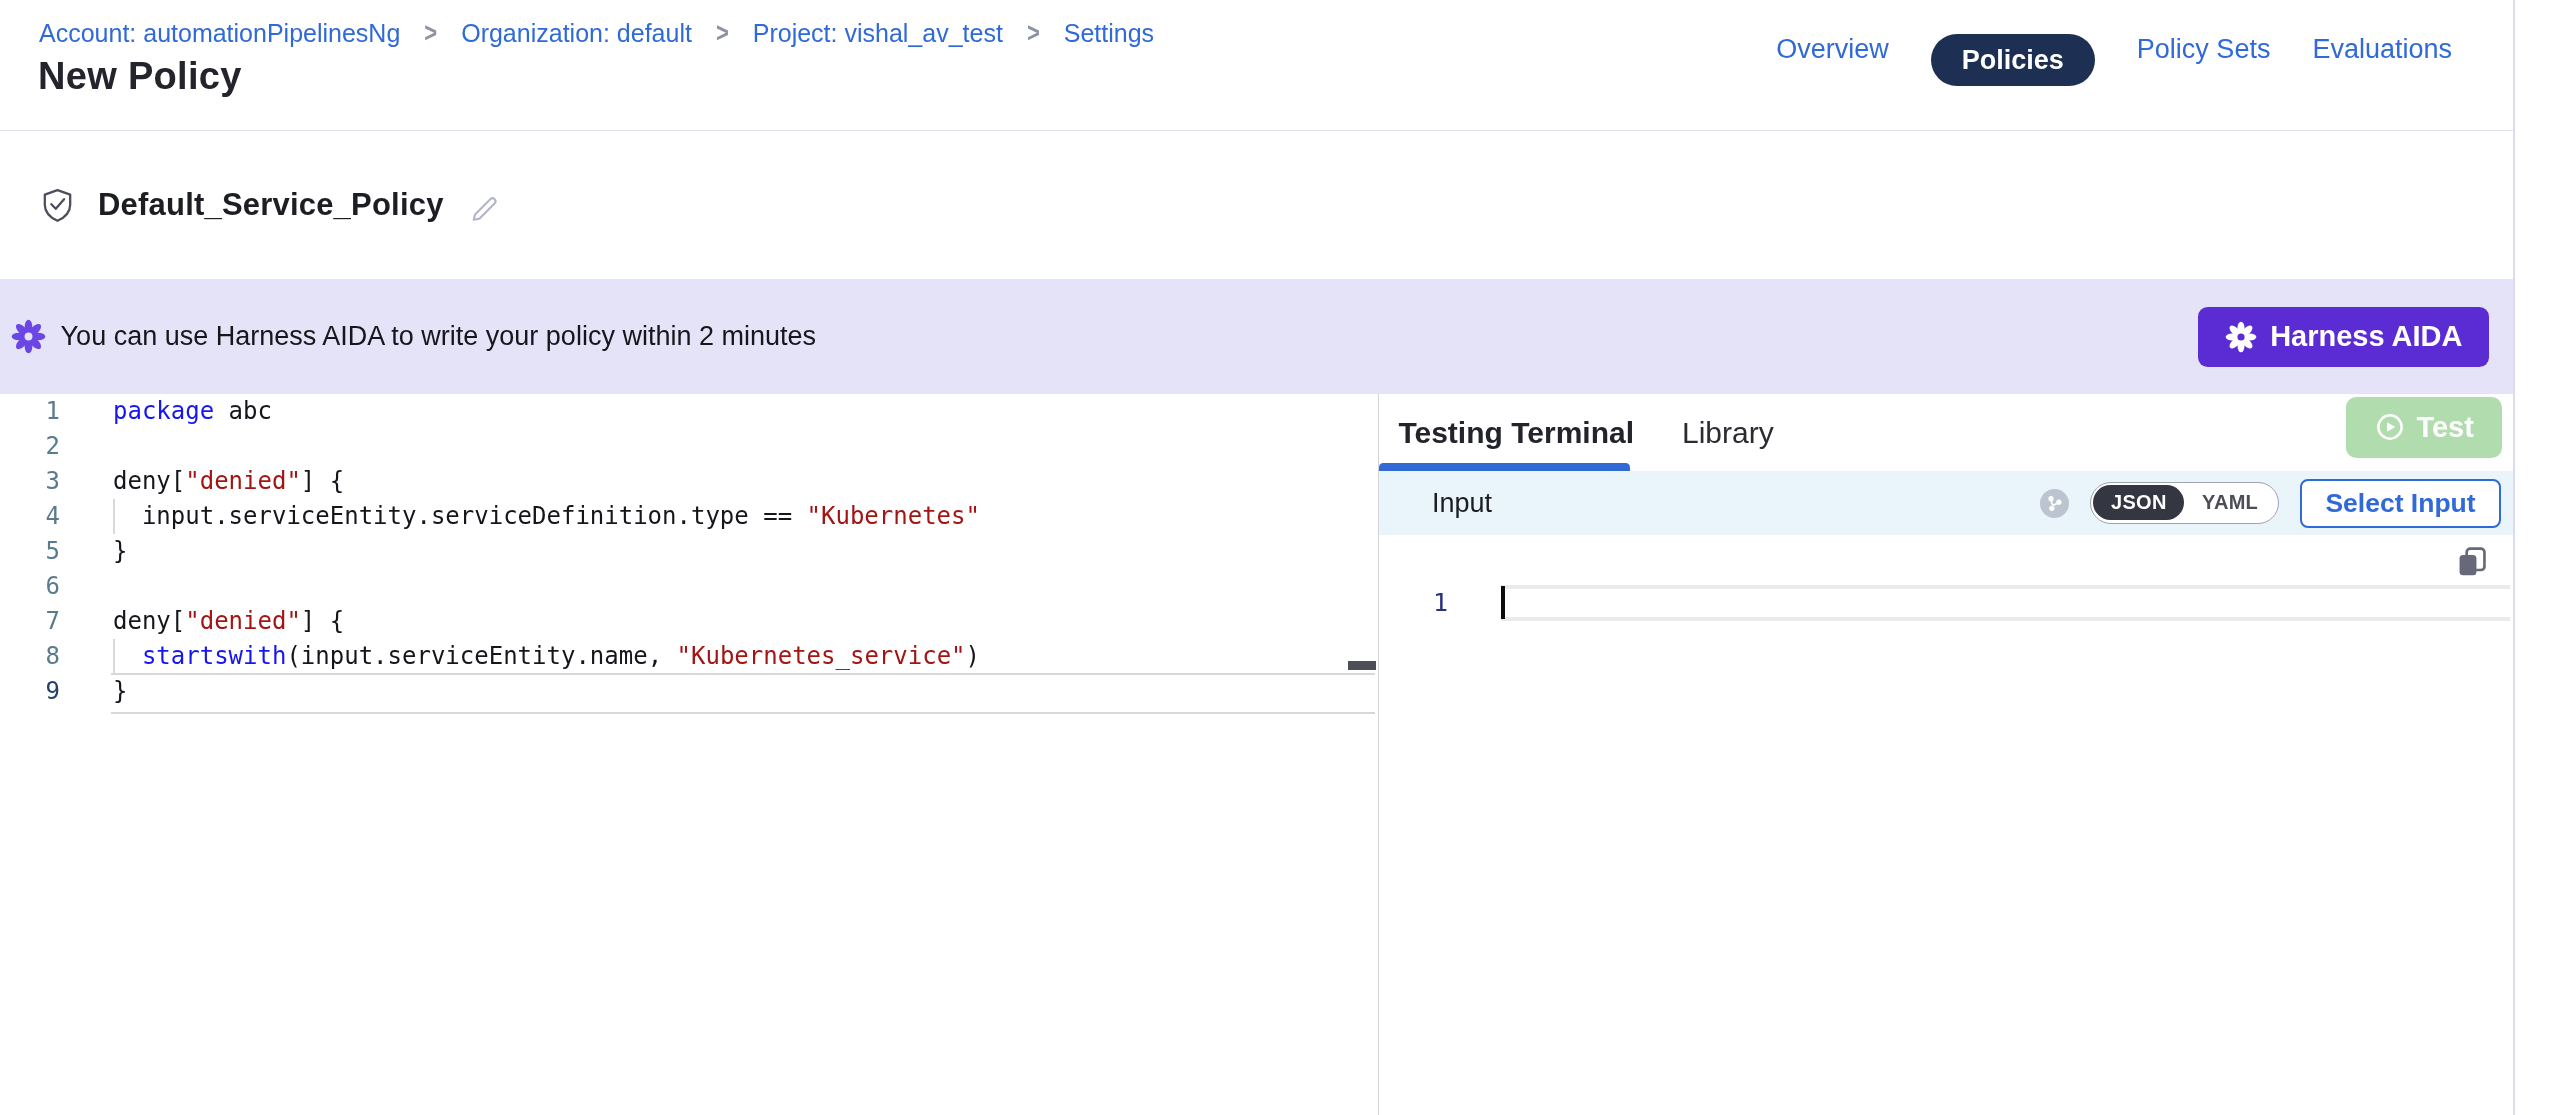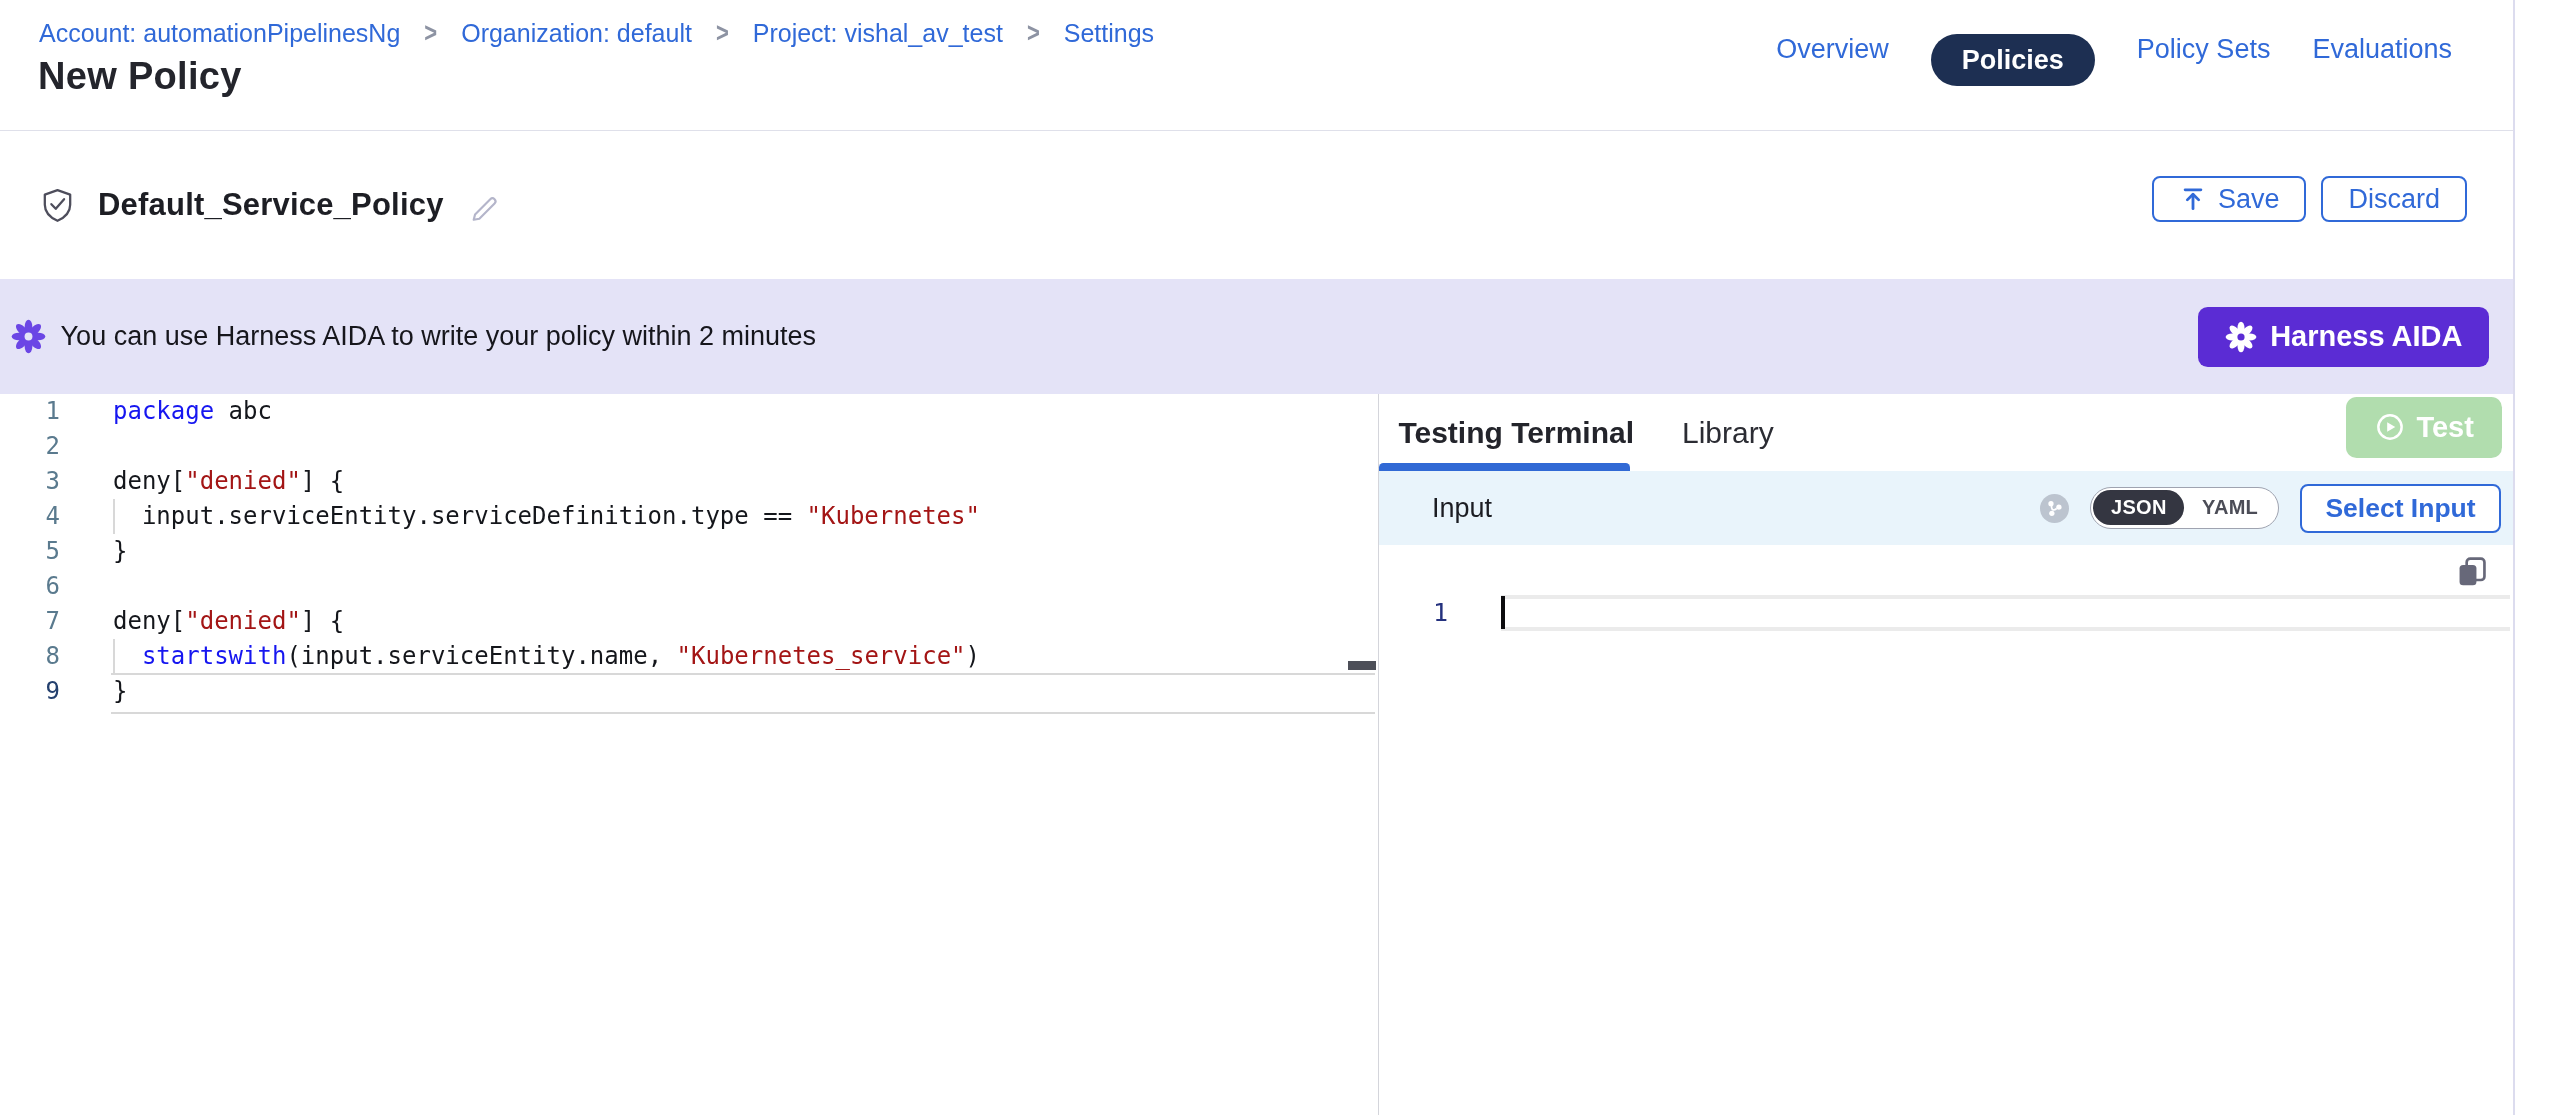--- a/index.html
+++ b/index.html
@@ -55,21 +55,21 @@
   
   .terminal-pane { position:relative; flex:1; background:#fff; }
   .terminal-tabs { position:relative; height:77px; display:flex; align-items:center; padding-left:19.4px; }
   .t-tab { font-size:30px; color:#2b2c33; margin-right:48px; cursor:pointer; white-space:nowrap; }
   .t-tab.active { font-weight:700; color:#23242b; }
   .tab-underline { position:absolute; left:0; bottom:0; width:251px; height:8px; background:#3169d5; border-radius:4.4px 4.4px 0 0; }
   .test-button { position:absolute; right:10.6px; top:2.6px; width:156px; height:61px; background:#b1ddae; border:none; border-radius:10.6px;
     color:#ffffff; font-weight:700; font-size:29px; display:flex; align-items:center; justify-content:center; gap:11.5px;
     font-family:inherit; cursor:default; }
 
-  .input-bar { height:74px; background:#e9f4fb; display:flex; align-items:center; padding:0 12.4px 0 53px; }
+  .input-bar { height:64px; background:#e9f4fb; display:flex; align-items:center; padding:0 12.4px 0 53px; }
   .input-label { font-size:27px; color:#1c1d23; }
   .bar-right { margin-left:auto; display:flex; align-items:center; gap:21px; }
   .format-icon { width:29px; height:29px; border-radius:50%; background:#bcc4cf; position:relative; flex:none; cursor:pointer; }
   .format-toggle { height:42px; background:#fff; border:1.8px solid #9fa3b0; border-radius:882px; display:flex; align-items:flex-end; padding:2.6px; cursor:pointer; }
   .toggle-opt { font-size:20px; font-weight:700; letter-spacing:0.3px; padding:0 17.7px; height:35px; display:flex; align-items:center; border-radius:882px; color:#4c4d57; }
   .toggle-opt.selected { background:#343641; color:#fff; }
   .select-input-btn { height:49px; border:2.2px solid #3069d8; border-radius:8px; background:#fff; color:#3069d8;
     font-size:26.5px; font-weight:600; padding:0 23px; font-family:inherit; cursor:pointer; white-space:nowrap; }
 
   .input-editor { position:relative; height:576px; background:#fff; }
@@ -114,35 +114,20 @@
             <path d="M20 3.5 L34.5 8.5 V20 C34.5 28.5 28.5 34.5 20 38.5 C11.5 34.5 5.5 28.5 5.5 20 V8.5 Z" stroke="#4e4e5c" stroke-width="2.6" stroke-linejoin="round"></path>
             <path d="M13 19.5 L18 24.8 L27.5 13.8" stroke="#4e4e5c" stroke-width="2.6" stroke-linecap="round" stroke-linejoin="round"></path>
           </svg>
         </span>
         <span class="policy-name">Default_Service_Policy</span>
         <span>
           <svg width="34" height="34" viewBox="0 0 38 38" fill="none">
             <path d="M9 29.5 L26 12.5 a3.4 3.4 0 0 1 4.8 0 l0 0 a3.4 3.4 0 0 1 0 4.8 L13.8 34.3 L7.5 35.5 Z" stroke="#b4b5ca" stroke-width="2.4" stroke-linejoin="round"></path>
           </svg>
         </span>
-      </div>
-      <div class="action-buttons">
-        <button class="btn-outline">
-          <span>
-            <svg width="28" height="28" viewBox="0 0 32 32" fill="none">
-              <path d="M7 5.5 H25" stroke="#3069d8" stroke-width="3.2" stroke-linecap="round"></path>
-              <path d="M16 27 V11" stroke="#3069d8" stroke-width="3.2" stroke-linecap="round"></path>
-              <path d="M9.5 17 L16 10.5 L22.5 17" stroke="#3069d8" stroke-width="3.2" stroke-linecap="round" stroke-linejoin="round"></path>
-            </svg>
-          </span>
-          <span>Save</span>
-        </button>
-        <button class="btn-outline">
-          <span>Discard</span>
-        </button>
       </div>
     </div>
 
     <div class="aida-banner">
       <span>
         <svg width="35" height="35" viewBox="0 0 40 40">
           <g fill="#6b46e5">
             <ellipse cx="20" cy="9" rx="4.4" ry="8.2"></ellipse>
             <ellipse cx="20" cy="9" rx="4.4" ry="8.2" transform="rotate(45 20 20)"></ellipse>
             <ellipse cx="20" cy="9" rx="4.4" ry="8.2" transform="rotate(90 20 20)"></ellipse>

